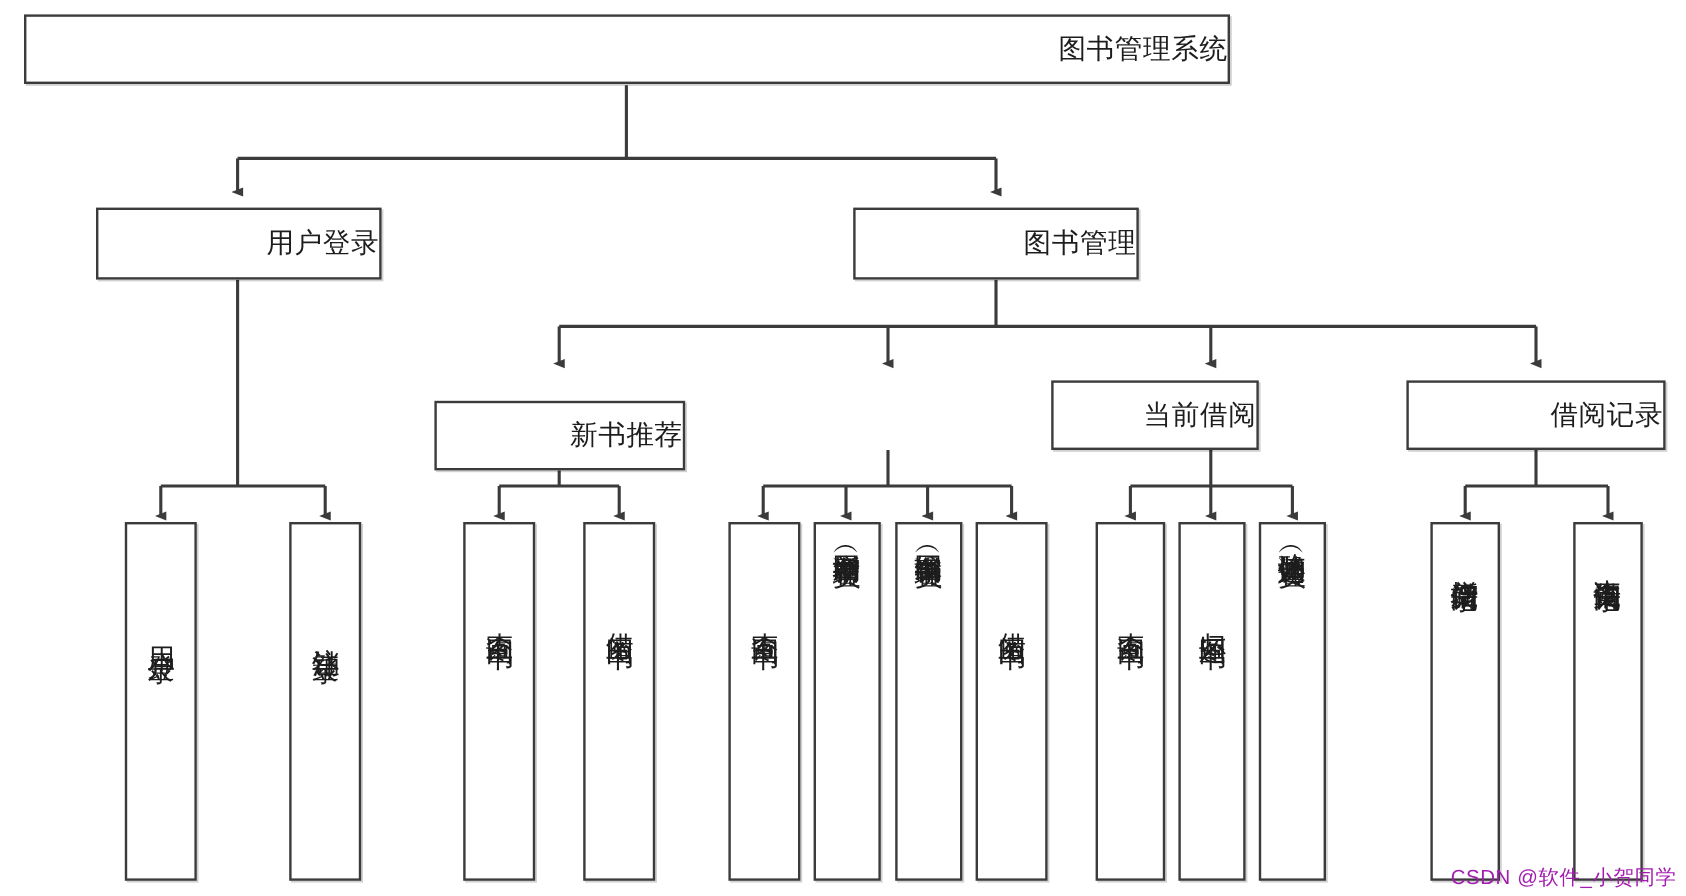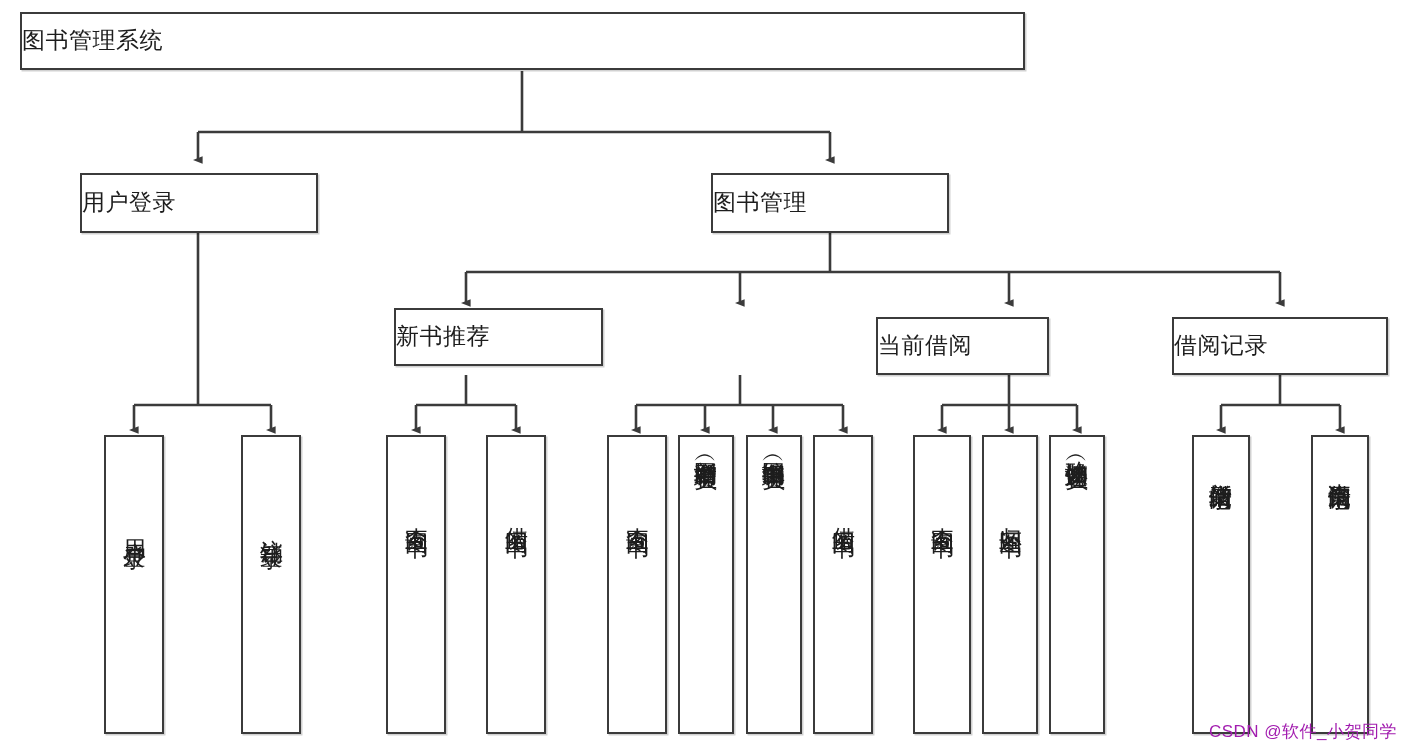--- a/index.html
+++ b/index.html
@@ -26,21 +26,21 @@
     pointer-events: none;
   }
   .node {
     position: absolute;
     box-sizing: border-box;
     border: 2.5px solid #3b3b3b;
     background: #ffffff;
     color: #1d1d1d;
     display: flex;
     align-items: center;
-    justify-content: flex-start;
+    justify-content: flex-end;
     box-shadow: 1.5px 1.5px 0 rgba(0,0,0,0.18);
   }
   .node .lbl {
     font-size: 23px;
     line-height: 1.1;
     letter-spacing: 0.5px;
     white-space: nowrap;
   }
   
   .node.h .lbl {
@@ -134,21 +134,21 @@
     <span class="lbl">图书管理系统</span>
   </div>
 
   <div class="node h" style="left:80px; top:173px; width:238px; height:60px;">
     <span class="lbl">用户登录</span>
   </div>
   <div class="node h" style="left:711px; top:173px; width:238px; height:60px;">
     <span class="lbl">图书管理</span>
   </div>
 
-  <div class="node h" style="left:362px; top:308px; width:209px; height:58px;margin-left:32px;">
+  <div class="node h" style="left:362px; top:334px; width:209px; height:58px;">
     <span class="lbl">新书推荐</span>
   </div>
   <div class="node h" style="left:876px; top:317px; width:173px; height:58px;">
     <span class="lbl">当前借阅</span>
   </div>
   <div class="node h" style="left:1172px; top:317px; width:216px; height:58px;">
     <span class="lbl">借阅记录</span>
   </div>
 
   <div class="node v" style="left:104px; top:435px; width:60px; height:299px; padding-top:84px;">

